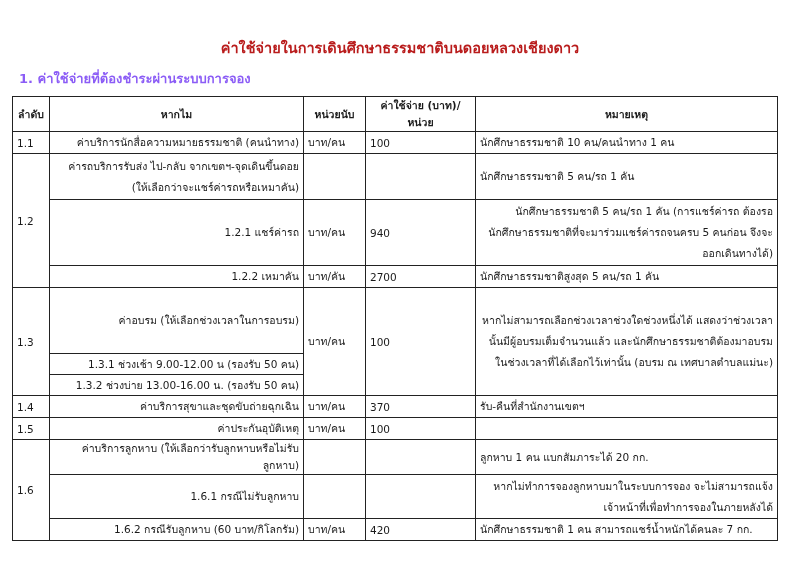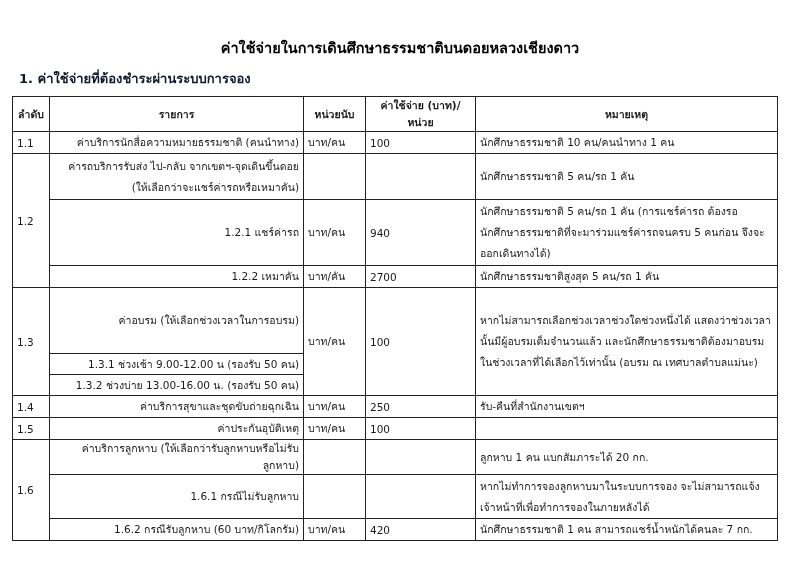--- a/index.html
+++ b/index.html
@@ -1,47 +1,47 @@
 <!DOCTYPE html>
 <html><head>
 <meta charset="utf-8">
 <style>
   html, body { margin: 0; padding: 0; background: #ffffff; }
   body { width: 800px; height: 566px; position: relative; overflow: hidden;
          font-family: "DejaVu Sans", sans-serif; color: #1a1a1a; }
   .title { position: absolute; left: 0; top: 36px; width: 800px; text-align: center;
-           font-size: 14.5px; font-weight: bold; color: #000000; }
-  .section { position: absolute; left: 19px; top: 68px; font-size: 13px; font-weight: bold; color: #0f172a; }
+           font-size: 14.5px; font-weight: bold; color: #b91c1c; }
+  .section { position: absolute; left: 19px; top: 68px; font-size: 13px; font-weight: bold; color: #8b5cf6; }
   table.cost { position: absolute; left: 12px; top: 96px; width: 765px;
                border-collapse: collapse; font-size: 10.5px; table-layout: fixed; }
   table.cost th, table.cost td { border: 1.5px solid #222; padding: 0 4px; vertical-align: middle; }
   table.cost th { font-weight: bold; height: 20px; text-align: center; font-size: 10.5px; }
   td.c { text-align: left; }
   td.l { text-align: right; padding-left: 3px; }
-  td.note { text-align: left; line-height: 21px; }
+  td.note { text-align: right; line-height: 21px; }
   .lh { line-height: 21px; margin-top: 38px; }
 </style>
 </head>
 <body>
 
 <div class="title">ค่าใช้จ่ายในการเดินศึกษาธรรมชาติบนดอยหลวงเชียงดาว</div>
 <div class="section">1. ค่าใช้จ่ายที่ต้องชำระผ่านระบบการจอง</div>
 
 <table class="cost">
   <colgroup>
     <col style="width:37px">
     <col style="width:254px">
     <col style="width:62px">
     <col style="width:110px">
     <col style="width:302px">
   </colgroup>
   <thead>
     <tr>
       <th>ลำดับ</th>
-      <th>รายการ</th>
+      <th>หากไม</th>
       <th>หน่วยนับ</th>
       <th>ค่าใช้จ่าย (บาท)/หน่วย</th>
       <th>หมายเหตุ</th>
     </tr>
   </thead>
   <tbody>
 
     <tr style="height:22px">
       <td class="c">1.1</td>
       <td class="l">ค่าบริการนักสื่อความหมายธรรมชาติ (คนนำทาง)</td>
@@ -83,21 +83,21 @@
       <td class="l">1.3.1 ช่วงเช้า 9.00-12.00 น (รองรับ 50 คน)</td>
     </tr>
     <tr style="height:21px">
       <td class="l">1.3.2 ช่วงบ่าย 13.00-16.00 น. (รองรับ 50 คน)</td>
     </tr>
 
     <tr style="height:22px">
       <td class="c">1.4</td>
       <td class="l">ค่าบริการสุขาและชุดขับถ่ายฉุกเฉิน</td>
       <td class="c">บาท/คน</td>
-      <td class="c">250</td>
+      <td class="c">370</td>
       <td class="c">รับ-คืนที่สำนักงานเขตฯ</td>
     </tr>
 
     <tr style="height:22px">
       <td class="c">1.5</td>
       <td class="l">ค่าประกันอุบัติเหตุ</td>
       <td class="c">บาท/คน</td>
       <td class="c">100</td>
       <td class="c"></td>
     </tr>

